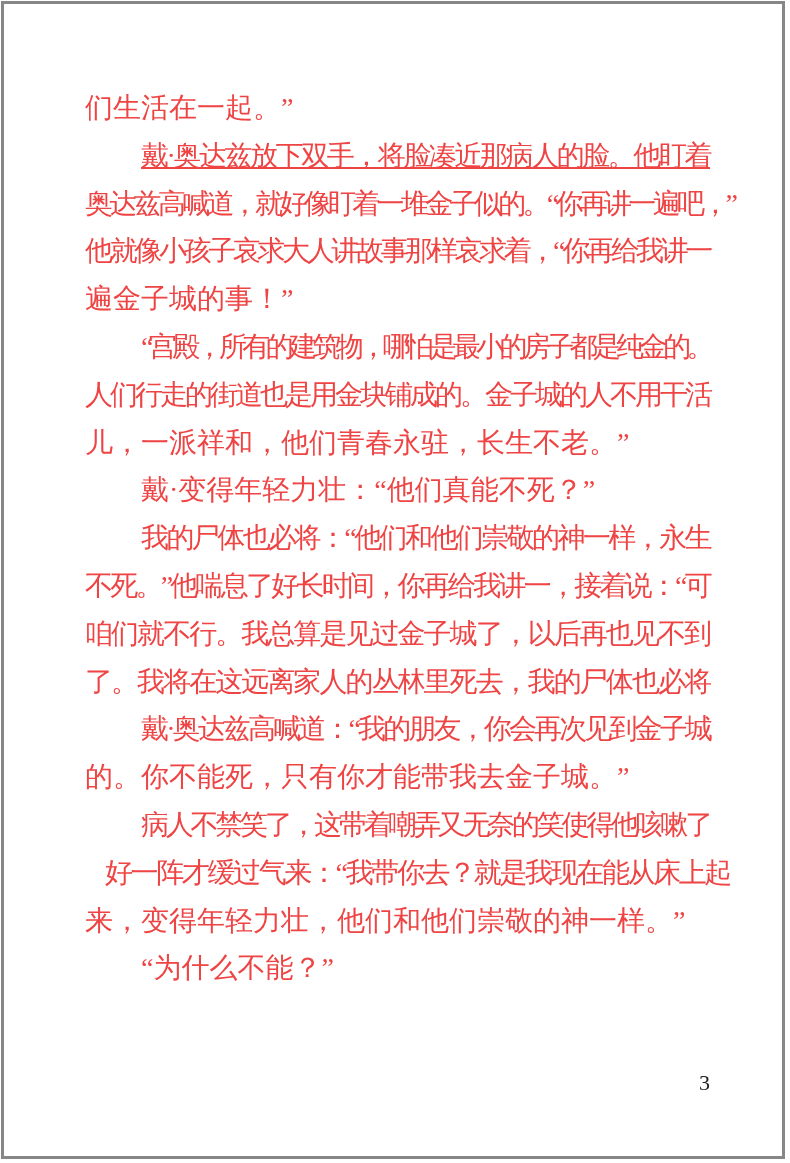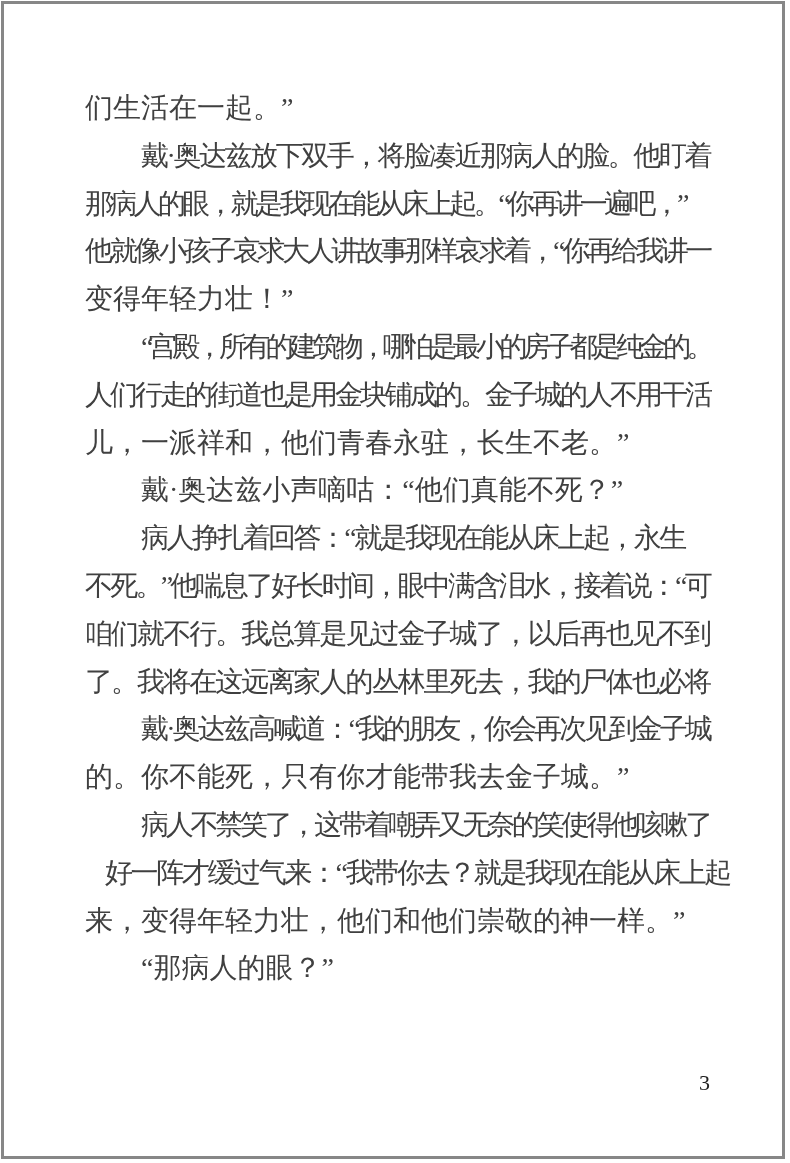--- a/index.html
+++ b/index.html
@@ -25,21 +25,21 @@
     height: 1158px;
     border: 3px solid #878787;
     box-sizing: border-box;
     pointer-events: none;
   }
   .text-column {
     position: absolute;
     left: 85px;
     top: 84px;
     width: 625px;
-    color: #404040;
+    color: #ef4444;
   }
   .line {
     height: 47.8px;
     line-height: 47.8px;
     font-size: 28px;
     white-space: nowrap;
     text-align: left;
   }
   .line.indent {
     text-indent: 56px;
@@ -62,48 +62,48 @@
 <body>
 
 <div class="page">
   <div class="frame"></div>
 
   <div class="text-column">
       <div class="line">
       <span class="line-text">们生活在一起。”</span>
     </div>
       <div class="line indent">
-      <span class="line-text" style="letter-spacing: -2.44905px;">戴·奥达兹放下双手，将脸凑近那病人的脸。他盯着</span>
+      <span class="line-text" style="letter-spacing: -2.44905px; text-decoration: underline;">戴·奥达兹放下双手，将脸凑近那病人的脸。他盯着</span>
     </div>
       <div class="line">
-      <span class="line-text" style="letter-spacing: -3.6985px;">那病人的眼，就是我现在能从床上起。“你再讲一遍吧，”</span>
+      <span class="line-text" style="letter-spacing: -3.6985px;">奥达兹高喊道，就好像盯着一堆金子似的。“你再讲一遍吧，”</span>
     </div>
       <div class="line">
       <span class="line-text" style="letter-spacing: -3.36298px;">他就像小孩子哀求大人讲故事那样哀求着，“你再给我讲一</span>
     </div>
       <div class="line">
-      <span class="line-text">变得年轻力壮！”</span>
+      <span class="line-text">遍金子城的事！”</span>
     </div>
       <div class="line indent">
       <span class="line-text" style="letter-spacing: -4.6175px;">“宫殿，所有的建筑物，哪怕是最小的房子都是纯金的。</span>
     </div>
       <div class="line">
       <span class="line-text" style="letter-spacing: -3px;">人们行走的街道也是用金块铺成的。金子城的人不用干活</span>
     </div>
       <div class="line">
       <span class="line-text">儿，一派祥和，他们青春永驻，长生不老。”</span>
     </div>
       <div class="line indent">
-      <span class="line-text">戴·奥达兹小声嘀咕：“他们真能不死？”</span>
+      <span class="line-text">戴·变得年轻力壮：“他们真能不死？”</span>
     </div>
       <div class="line indent">
-      <span class="line-text" style="letter-spacing: -2.58424px;">病人挣扎着回答：“就是我现在能从床上起，永生</span>
+      <span class="line-text" style="letter-spacing: -2.58424px;">我的尸体也必将：“他们和他们崇敬的神一样，永生</span>
     </div>
       <div class="line">
-      <span class="line-text" style="letter-spacing: -2.76382px;">不死。”他喘息了好长时间，眼中满含泪水，接着说：“可</span>
+      <span class="line-text" style="letter-spacing: -2.76382px;">不死。”他喘息了好长时间，你再给我讲一，接着说：“可</span>
     </div>
       <div class="line">
       <span class="line-text" style="letter-spacing: -1.95833px;">咱们就不行。我总算是见过金子城了，以后再也见不到</span>
     </div>
       <div class="line">
       <span class="line-text" style="letter-spacing: -1.95833px;">了。我将在这远离家人的丛林里死去，我的尸体也必将</span>
     </div>
       <div class="line indent">
       <span class="line-text" style="letter-spacing: -2.86523px;">戴·奥达兹高喊道：“我的朋友，你会再次见到金子城</span>
     </div>
@@ -113,18 +113,18 @@
       <div class="line indent">
       <span class="line-text" style="letter-spacing: -3.26087px;">病人不禁笑了，这带着嘲弄又无奈的笑使得他咳嗽了</span>
     </div>
       <div class="line">
       <span class="line-text" style="letter-spacing: -2.3775px; margin-left: 20px;">好一阵才缓过气来：“我带你去？就是我现在能从床上起</span>
     </div>
       <div class="line">
       <span class="line-text">来，变得年轻力壮，他们和他们崇敬的神一样。”</span>
     </div>
       <div class="line indent">
-      <span class="line-text">“那病人的眼？”</span>
+      <span class="line-text">“为什么不能？”</span>
     </div>
     </div>
 
   <div class="page-number">3</div>
 </div>
 
 </body></html>

